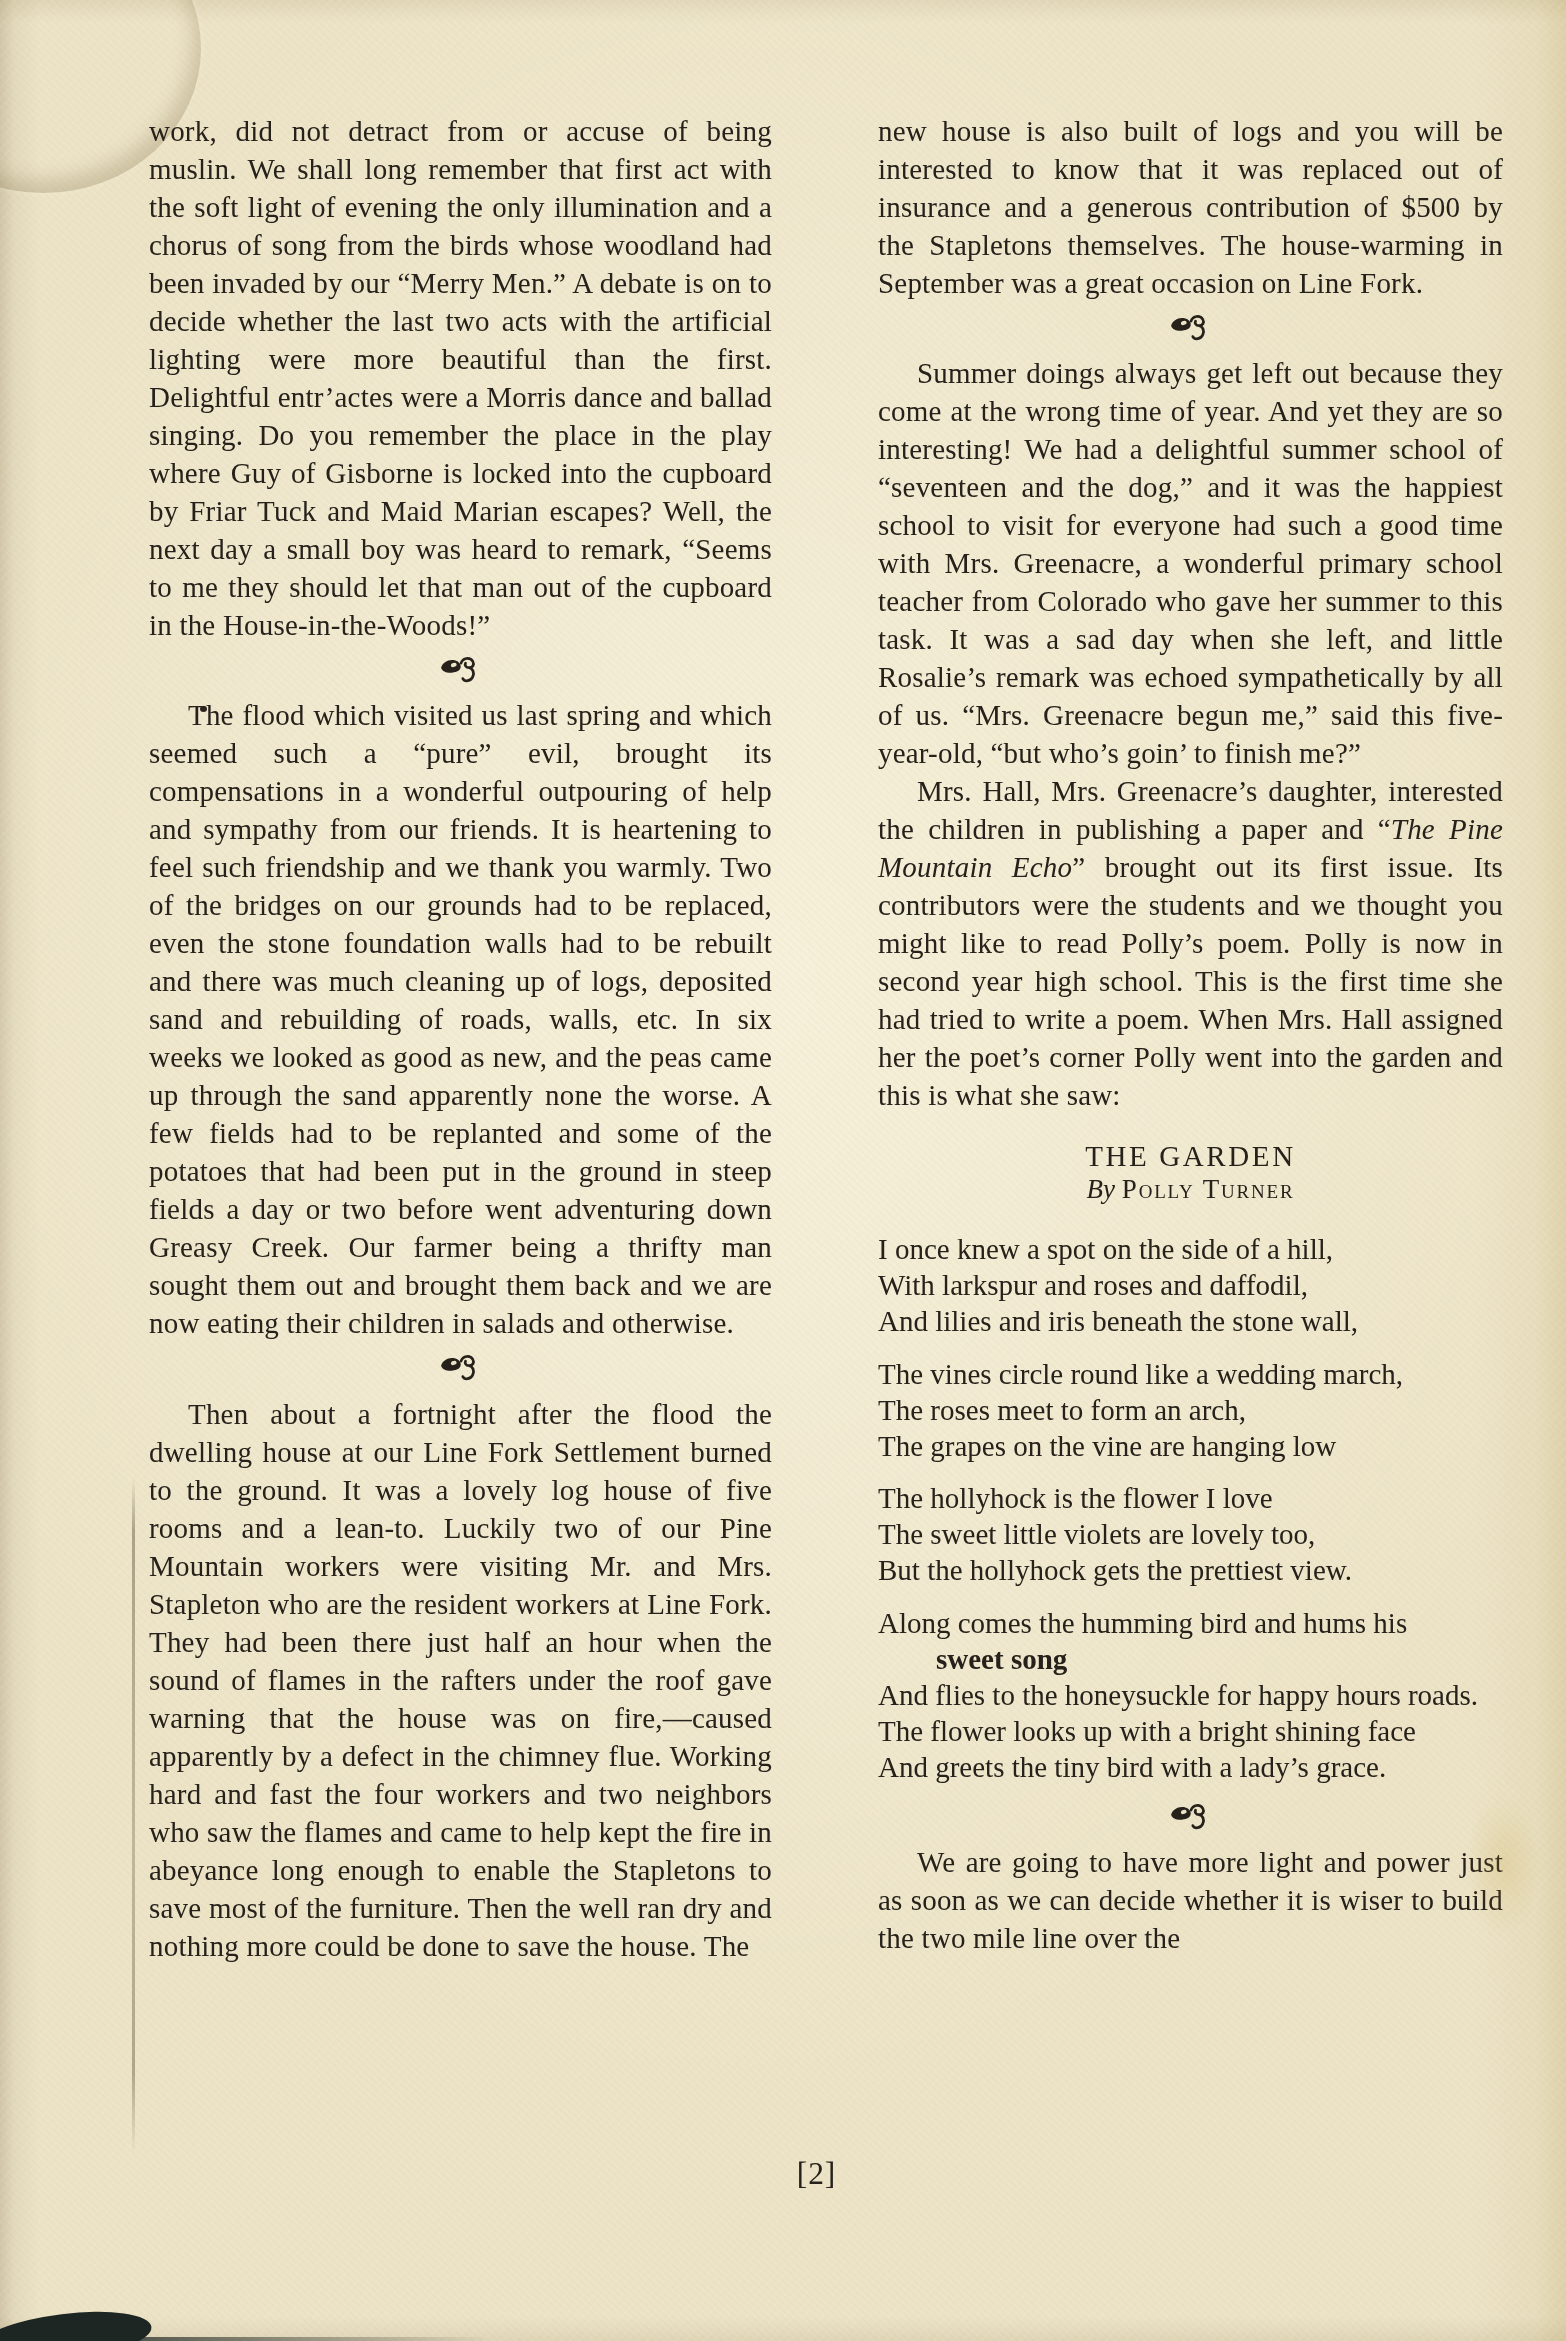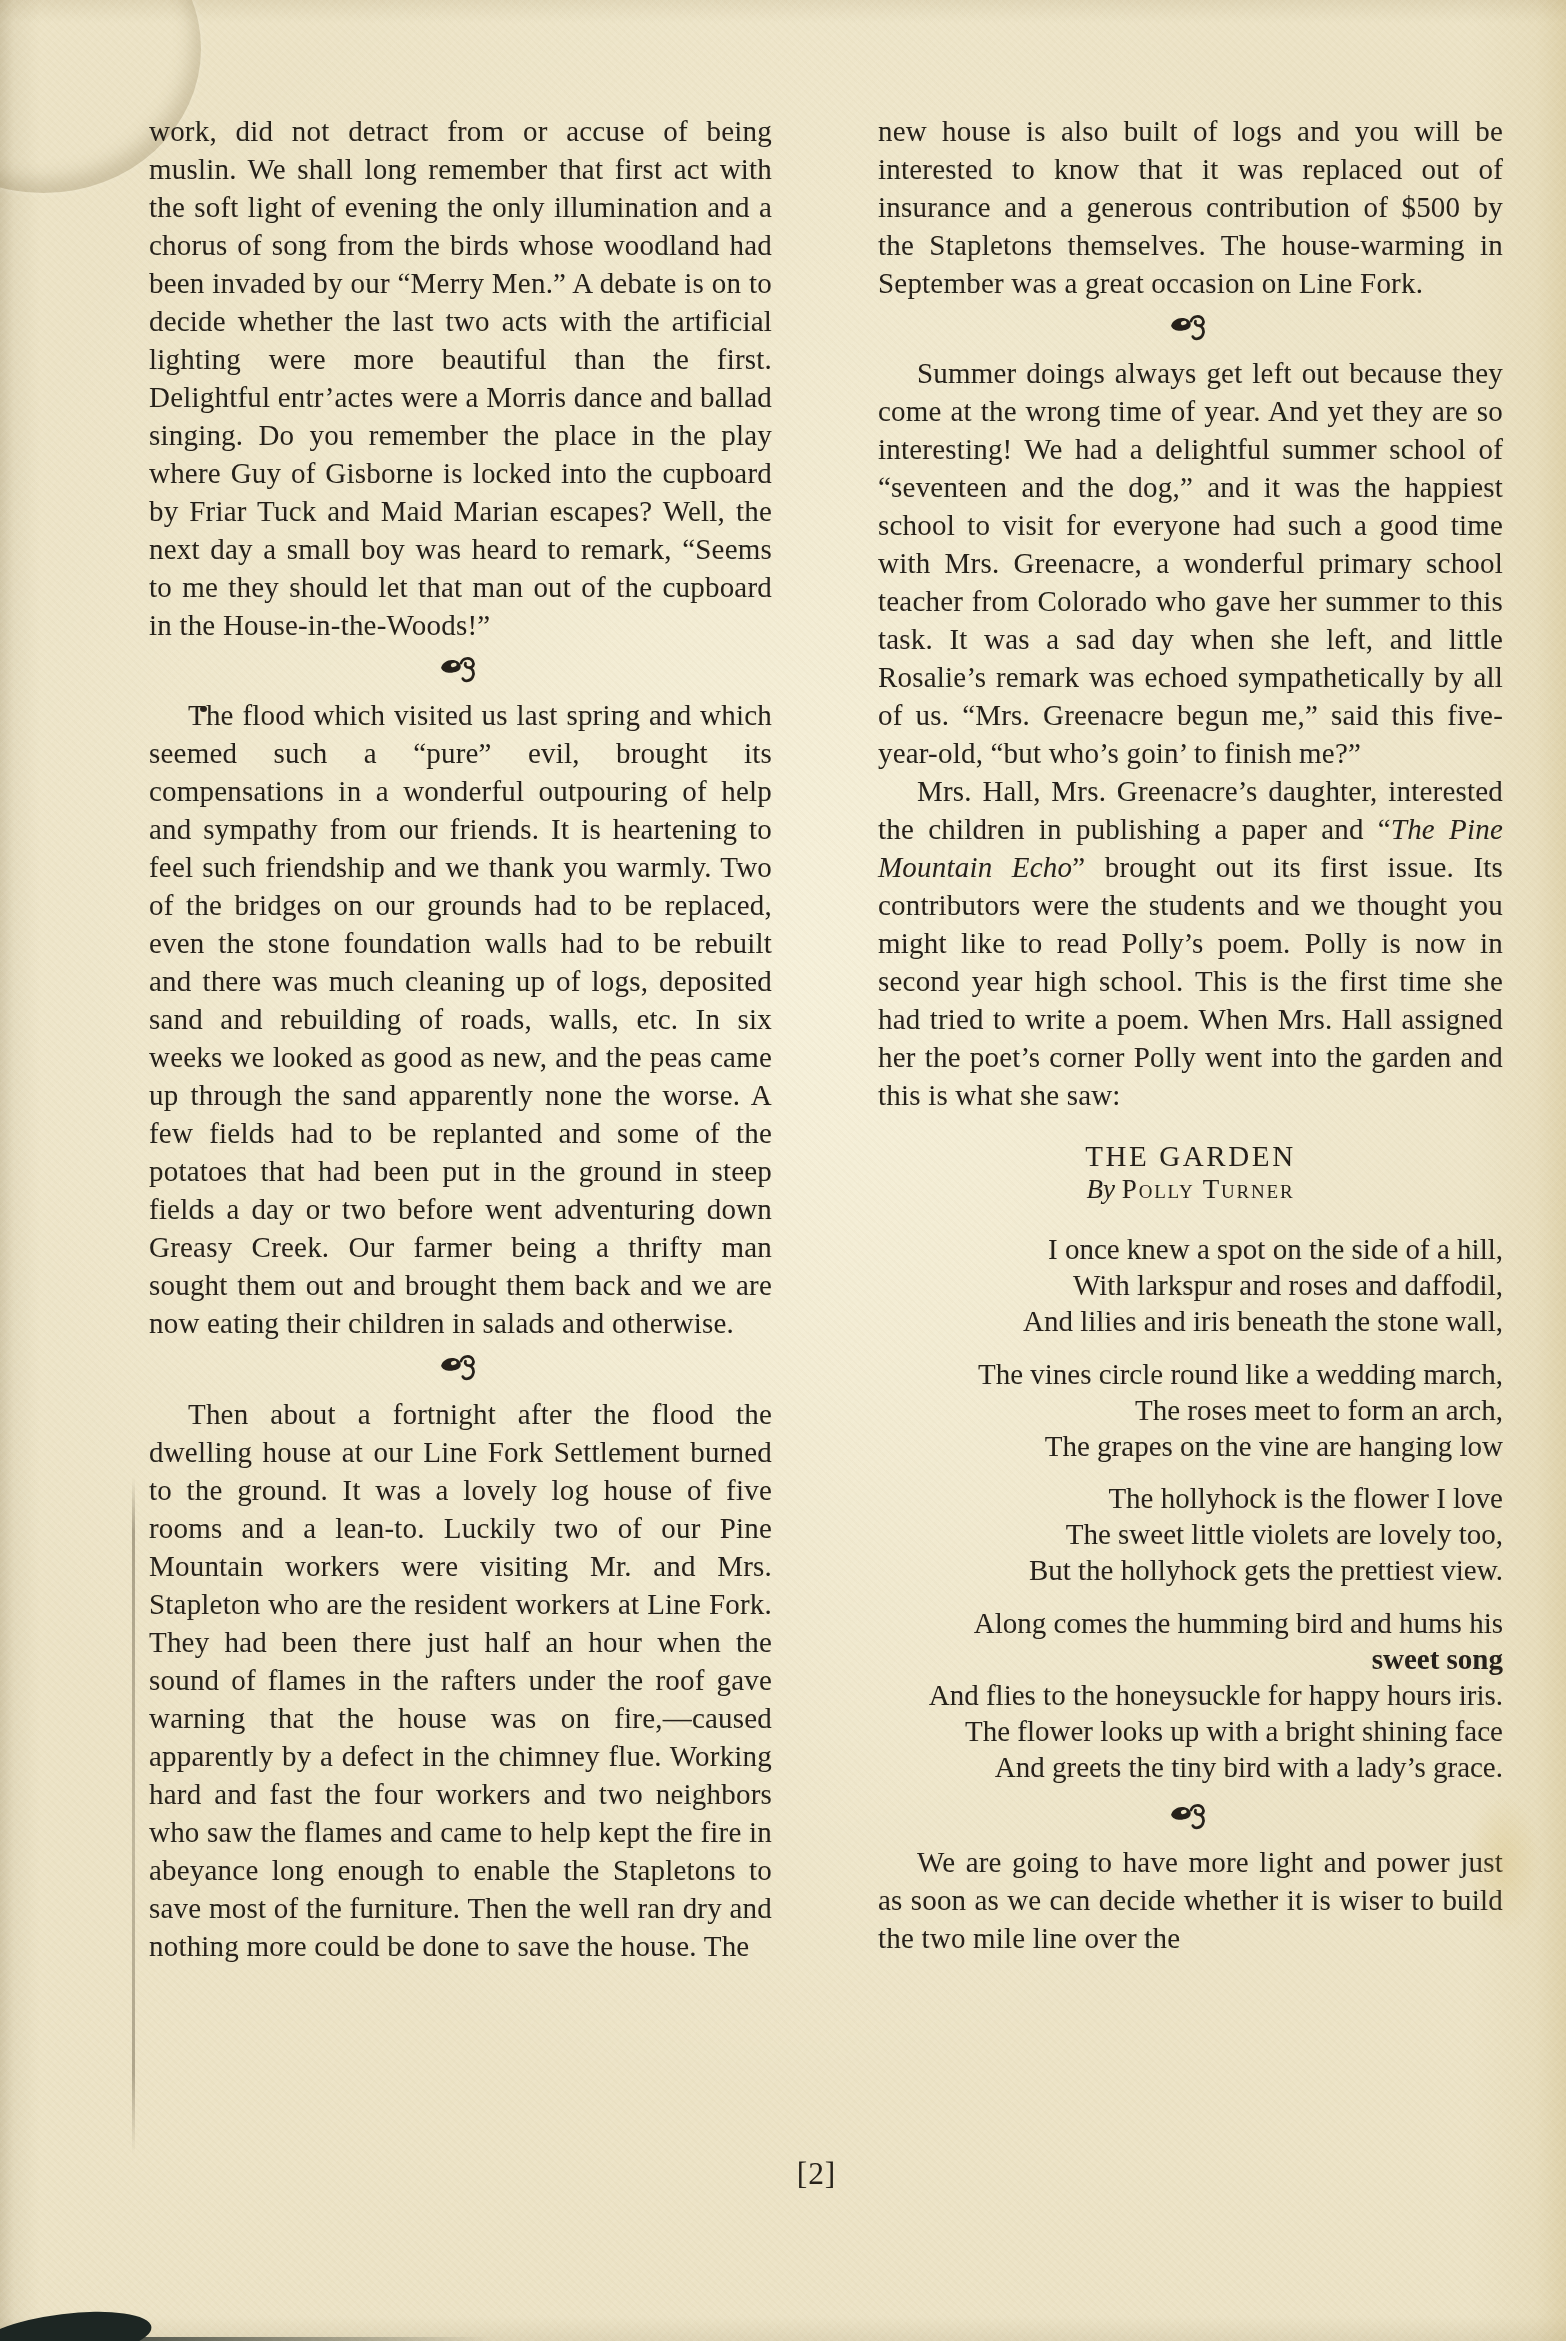--- a/index.html
+++ b/index.html
@@ -62,21 +62,21 @@
   }
   .poem-byline .by { font-style: italic; }
   .poem-byline .author {
     font-variant-caps: small-caps;
     letter-spacing: 1.8px;
   }
   .stanza { margin: 0 0 16.6px 0; }
   .poem-line {
     font-size: 29px;
     line-height: 36px;
-    text-align: right;
+    text-align: left;
     white-space: nowrap;
   }
   .poem-line.indented-line { padding-left: 58px; font-weight: bold; }
 
   .page-number {
     position: absolute;
     left: 755px;
     top: 2156px;
     width: 123px;
     text-align: center;
@@ -215,21 +215,21 @@
 
     <div class="stanza">
       <div class="poem-line">The hollyhock is the flower I love</div>
       <div class="poem-line">The sweet little violets are lovely too,</div>
       <div class="poem-line">But the hollyhock gets the prettiest view.</div>
     </div>
 
     <div class="stanza">
       <div class="poem-line">Along comes the humming bird and hums his</div>
       <div class="poem-line indented-line">sweet song</div>
-      <div class="poem-line">And flies to the honeysuckle for happy hours iris.</div>
+      <div class="poem-line">And flies to the honeysuckle for happy hours roads.</div>
       <div class="poem-line">The flower looks up with a bright shining face</div>
       <div class="poem-line">And greets the tiny bird with a lady’s grace.</div>
     </div>
 
     <div class="divider">
       <svg class="fleuron-svg" viewBox="0 0 50 32">
         <path d="M3 14 C5 7 14 3 21 7 C26 10 26 16 21 18 C14 21 5 20 3 14 Z" fill="#26211a"></path>
         <ellipse cx="17" cy="11" rx="3.2" ry="2.2" fill="#ece3c6" transform="rotate(-20 17 11)"></ellipse>
         <path d="M25 9 C27 3 35 2 38 7 C40 10.5 38 14 34 14 C30 14 29 11 30 9 M34 14 C38 15 40 19 38 24 C36 29 29 30 27 26" fill="none" stroke="#26211a" stroke-width="3" stroke-linecap="round"></path>
       </svg>

